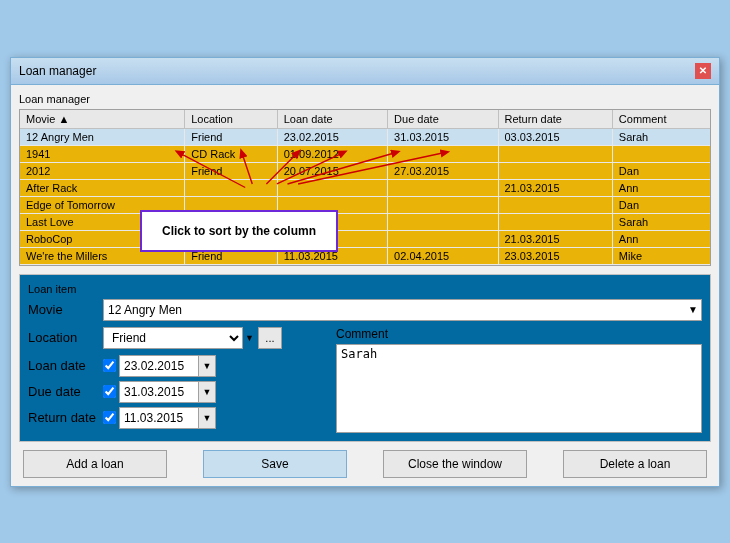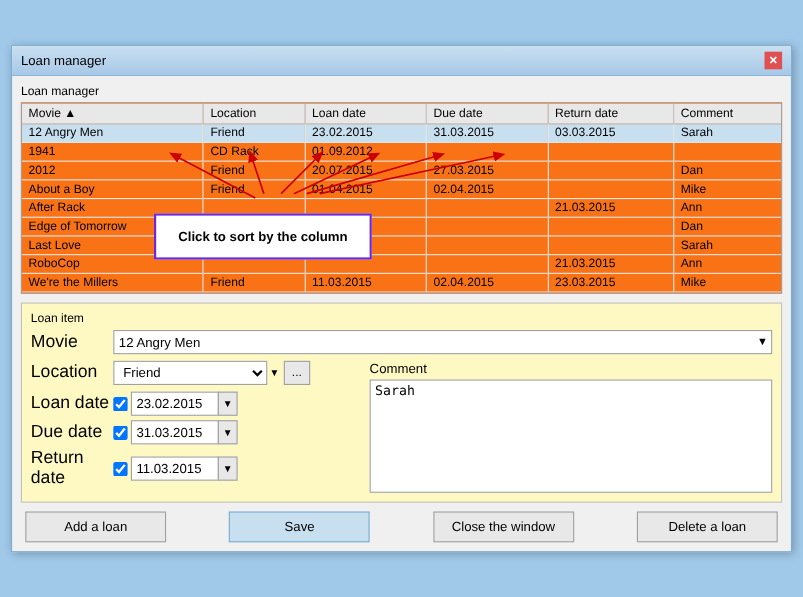--- a/index.html
+++ b/index.html
@@ -48,21 +48,21 @@
     .window-body {
       padding: 8px;
     }
     .section-label {
       font-size: 11px;
       color: #000;
       margin-bottom: 4px;
     }
     .table-section {
       border: 1px solid #a0a0a0;
-      background: #f97316;
+      background: #eab308;
       margin-bottom: 8px;
     }
     .table-container {
       overflow: auto;
       max-height: 220px;
     }
     table {
       width: 100%;
       border-collapse: collapse;
       font-size: 11px;
@@ -112,32 +112,32 @@
       z-index: 9;
     }
 
     .table-wrapper {
       position: relative;
     }
 
     
     .loan-item-section {
       border: 1px solid #c0c0c0;
-      background: #fef9c3;
+      background: #0369a1;
       padding: 8px;
       margin-bottom: 8px;
     }
     .form-row {
       display: flex;
       align-items: center;
       margin-bottom: 6px;
     }
     .form-label {
       width: 75px;
-      font-size: 16px;
+      font-size: 13px;
       color: #000;
     }
     .select-wrapper {
       flex: 1;
       position: relative;
       display: flex;
       align-items: center;
     }
     .select-wrapper select {
       width: 100%;
@@ -207,21 +207,21 @@
       font-size: 9px;
       cursor: pointer;
       margin-left: -1px;
     }
     .buttons-row {
       display: flex;
       justify-content: space-between;
       padding: 0 4px;
     }
     .action-btn {
-      width: 128px;
+      width: 144px;
       height: 28px;
       border: 1px solid #a0a0a0;
       background: #e8e8e8;
       font-size: 12px;
       cursor: pointer;
     }
     .save-btn {
       background: #c8dff0;
       border: 1px solid #7baed4;
     }
@@ -272,28 +272,20 @@
                 </tr>
                 <tr>
                   <td>2012</td>
                   <td>Friend</td>
                   <td>20.07.2015</td>
                   <td>27.03.2015</td>
                   <td></td>
                   <td>Dan</td>
                 </tr>
                 <tr>
-                  <td>About a Boy</td>
-                  <td>Friend</td>
-                  <td>01.04.2015</td>
-                  <td>02.04.2015</td>
-                  <td></td>
-                  <td>Mike</td>
-                </tr>
-                <tr>
                   <td>After Rack</td>
                   <td></td>
                   <td></td>
                   <td></td>
                   <td>21.03.2015</td>
                   <td>Ann</td>
                 </tr>
                 <tr>
                   <td>Edge of Tomorrow</td>
                   <td></td>

